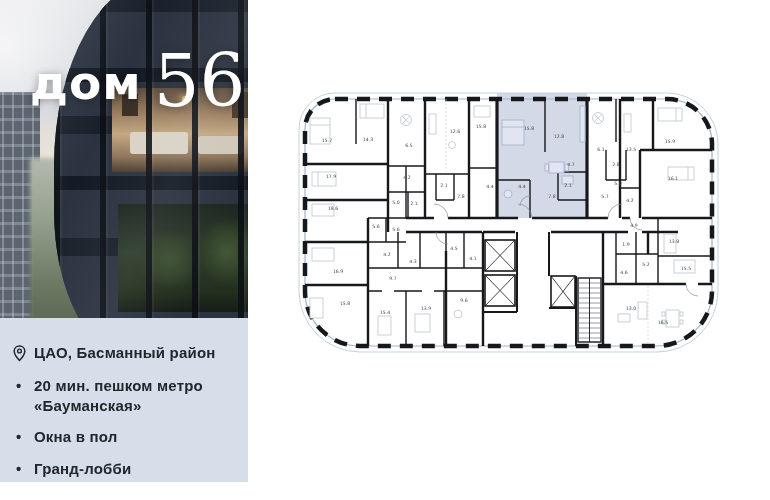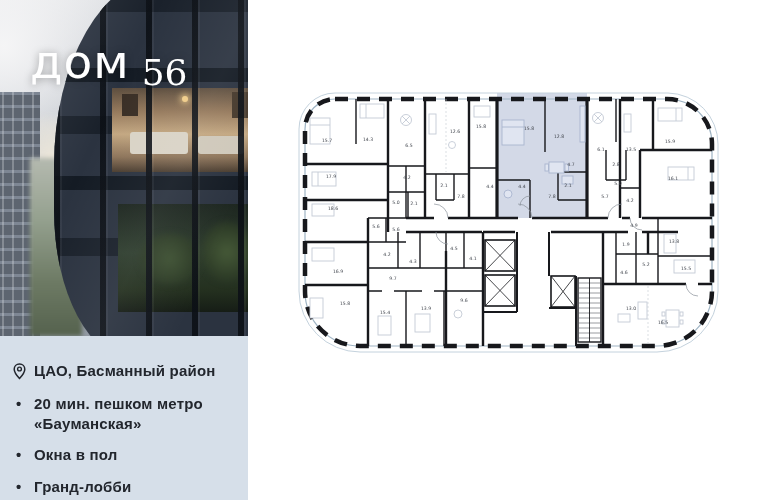--- a/index.html
+++ b/index.html
@@ -41,27 +41,27 @@
   .interior-green{position:absolute;left:64px;top:228px;width:150px;height:108px;
         background:linear-gradient(180deg,#1d2620 0%,#2e3d2e 45%,#24301f 80%,#161d16 100%);}
   .interior-green .plant{position:absolute;left:22px;top:30px;width:60px;height:50px;border-radius:50%;
         background:radial-gradient(circle,#3f5234 0%,#2c3a26 70%,rgba(0,0,0,0) 100%);filter:blur(3px);}
   .interior-green .plant2{position:absolute;left:84px;top:18px;width:50px;height:60px;border-radius:50%;
         background:radial-gradient(circle,#465a38 0%,#2c3a26 70%,rgba(0,0,0,0) 100%);filter:blur(3px);}
   .slab{position:absolute;left:0;width:100%;height:14px;background:#141b24;}
 
   #brand-logo{position:absolute;left:30px;top:38px;display:flex;align-items:baseline;color:#ffffff;
         text-shadow:0 1px 8px rgba(0,0,0,.35);}
-  #brand-logo .word{font-family:"DejaVu Sans", sans-serif;font-weight:normal;font-size:47px;
+  #brand-logo .word{font-family:"DejaVu Sans", sans-serif;font-weight:bold;font-size:47px;
         letter-spacing:1px;line-height:1;text-align:right;}
-  #brand-logo .num{font-family:"DejaVu Serif", serif;font-weight:normal;font-size:36px;line-height:1;
+  #brand-logo .num{font-family:"DejaVu Serif", serif;font-weight:normal;font-size:72px;line-height:1;
         margin-left:12px;position:relative;top:7px;}
 
   
-  #info-panel{position:absolute;left:0;top:336px;width:248px;height:164px;background:#d6dfe9;
+  #info-panel{position:absolute;left:0;top:318px;width:248px;height:164px;background:#d6dfe9;
         color:#22262d;}
   .loc-row{display:flex;align-items:flex-start;margin:26px 0 0 13px;}
   .loc-row svg{flex:0 0 auto;margin-top:1px;}
   .loc-text{margin-left:8px;font-size:15px;font-weight:bold;letter-spacing:.2px;}
   #features{list-style:none;margin:14px 0 0 0;padding:0;}
   #features li{display:flex;align-items:flex-start;margin:0 14px 12px 16px;font-size:15px;
         font-weight:bold;line-height:1.3;letter-spacing:.2px;}
   #features li .bullet{flex:0 0 18px;font-size:15px;line-height:1.3;}
   #features li .ftext{flex:1;}
 

